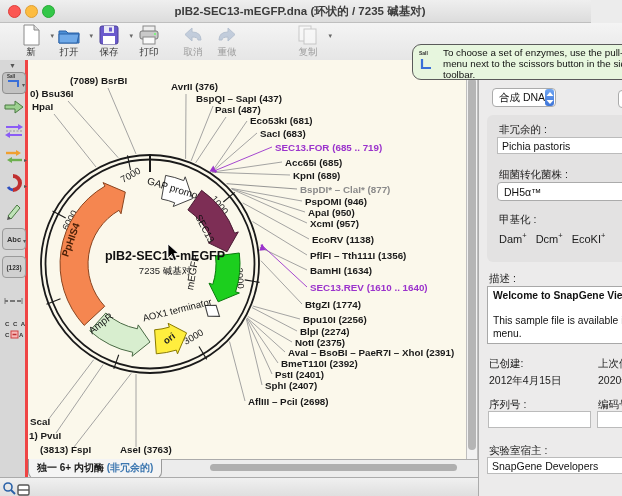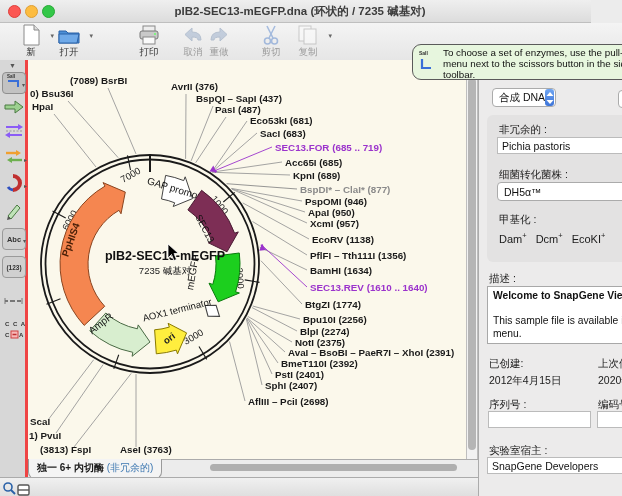--- a/index.html
+++ b/index.html
@@ -85,20 +85,32 @@
     <div class="ticon">
       <svg width="24" height="20">
           <path d="M2 6 h7 l2 2 h11 v10 h-20 z" fill="#4D8FD6" stroke="#2B62A8"></path>
           <path d="M2 9 h20 l-2 9 h-18 z" fill="#6FA9E8" stroke="#2B62A8"></path>
         </svg>
       <span class="dd" style="right:-5px">▾</span>
     </div>
     <div class="tlabel">打开</div>
   </div>
 
+  <div class="abs tbtn" style="left:90px">
+    <div class="ticon">
+      <svg width="20" height="20">
+          <rect x="1" y="1" width="18" height="18" rx="2" fill="#6A5ACD" stroke="#4a3f96"></rect>
+          <rect x="5" y="1" width="10" height="7" fill="#E8E8F5"></rect>
+          <rect x="10" y="2.5" width="3" height="4" fill="#6A5ACD"></rect>
+          <rect x="4" y="11" width="12" height="8" fill="#fff"></rect>
+        </svg>
+      <span class="dd" style="right:-5px">▾</span>
+    </div>
+    <div class="tlabel">保存</div>
+  </div>
 
   <div class="abs tbtn" style="left:130px">
     <div class="ticon">
       <svg width="22" height="20">
           <rect x="5" y="1" width="12" height="6" fill="#EEE" stroke="#888"></rect>
           <rect x="2" y="6" width="18" height="8" rx="2" fill="#C9C9C9" stroke="#777"></rect>
           <rect x="5" y="12" width="12" height="7" fill="#FAFAFA" stroke="#888"></rect>
           <circle cx="17" cy="9" r="1" fill="#6f6"></circle>
         </svg>
     </div>
@@ -107,42 +119,29 @@
 
   <div class="abs tbtn disabled" style="left:174px">
     <div class="ticon">
       <svg width="24" height="18">
           <path d="M4 14 q0 -8 9 -8 l0 -4 7 6.5 -7 6.5 0 -4 q-6 0 -6 3 z" fill="#8CA3C4" stroke="#6f87a8" transform="scale(-1,1) translate(-24,0)"></path>
         </svg>
     </div>
     <div class="tlabel">取消</div>
   </div>
 
-  <div class="abs tbtn disabled" style="left:200px">
+  <div class="abs tbtn disabled" style="left:208px">
     <div class="ticon">
       <svg width="24" height="18">
           <path d="M4 14 q0 -8 9 -8 l0 -4 7 6.5 -7 6.5 0 -4 q-6 0 -6 3 z" fill="#8CA3C4" stroke="#6f87a8"></path>
         </svg>
     </div>
     <div class="tlabel">重做</div>
   </div>
 
-  <div class="abs tbtn disabled" style="left:252px">
-    <div class="ticon">
-      <svg width="22" height="22">
-          <g stroke="#4A7BC8" stroke-width="1.6" fill="none">
-            <line x1="7" y1="2" x2="13" y2="14"></line>
-            <line x1="15" y1="2" x2="9" y2="14"></line>
-            <circle cx="7.5" cy="17" r="3"></circle>
-            <circle cx="14.5" cy="17" r="3"></circle>
-          </g>
-        </svg>
-    </div>
-    <div class="tlabel">剪切</div>
-  </div>
 
   <div class="abs tbtn disabled" style="left:289px">
     <div class="ticon">
       <svg width="22" height="22">
           <rect x="2" y="2" width="12" height="15" fill="#fff" stroke="#999"></rect>
           <rect x="7" y="5" width="12" height="15" fill="#fff" stroke="#999"></rect>
         </svg>
       <span class="dd" style="right:-5px">▾</span>
     </div>
     <div class="tlabel">复制</div>
@@ -363,21 +362,21 @@
       <path d="M140 184 l0 14 3.5 -3.5 2.5 6 2.5 -1 -2.5 -6 4.5 0 Z" fill="#000" stroke="#fff" stroke-width="0.8"></path>
     </svg>
 </div>
 
 <div class="abs vscroll"></div>
 <div class="abs vthumb"></div>
 
 <div class="abs status-row"></div>
 <div class="abs status-tab">
   <span>独一 6+ 内切酶</span>
-  <span id="status-suffix" style="font-weight: normal; color: rgb(59, 118, 176);">(非冗余的)</span>
+  <span id="status-suffix" style="font-weight: bold; color: rgb(59, 118, 176);">(非冗余的)</span>
 </div>
 <div class="abs hthumb"></div>
 
 <div class="abs bottom-bar">
   <span class="abs" style="left:2px;top:3px">
     <svg width="14" height="14">
         <circle cx="6" cy="6" r="4" fill="none" stroke="#2B62A8" stroke-width="1.6"></circle>
         <line x1="9" y1="9" x2="13" y2="13" stroke="#2B62A8" stroke-width="2"></line>
       </svg>
   </span>

